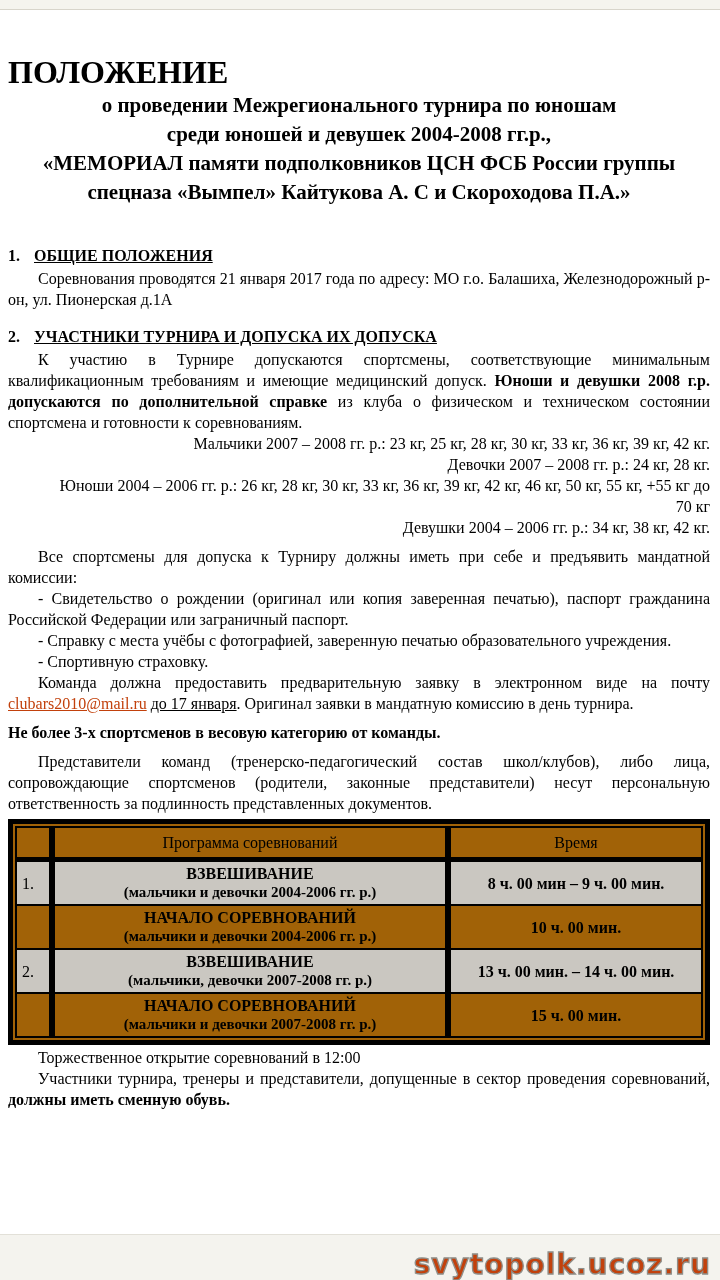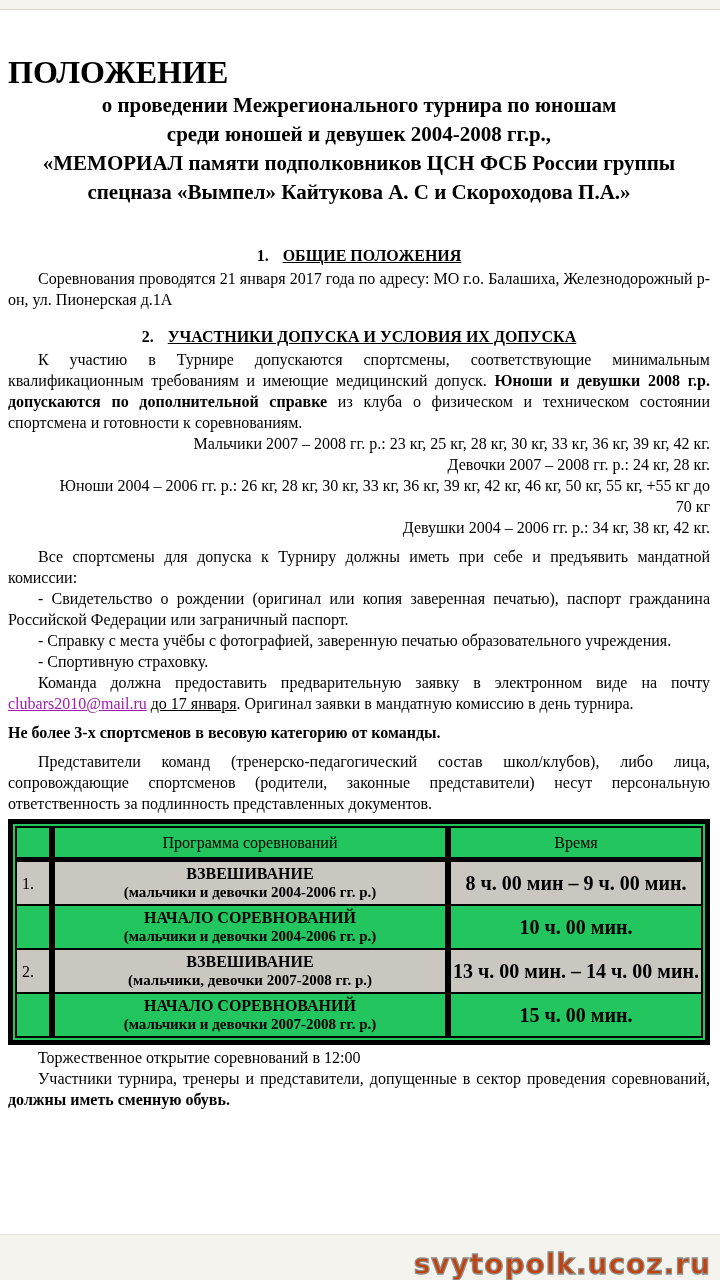--- a/index.html
+++ b/index.html
@@ -12,58 +12,58 @@
   .top-band{height:9px;background:#f5f4ee;border-bottom:1px solid #d8d5cb;}
   .doc{padding:0 10px 0 8px;}
   .doc-title{
     margin:43px 0 0 0;
     font-size:32px;line-height:38px;font-weight:bold;
   }
   .sub{
     text-align:center;font-weight:bold;font-size:21px;line-height:29px;
   }
   .sec-heading{
-    text-align:center;font-weight:bold;font-size:16px;line-height:21px;margin:0;
+    font-weight:bold;font-size:16px;line-height:21px;margin:0;
   }
   .sec-heading .num{margin-right:14px;}
   .sec-heading .u{text-decoration:underline;}
   .h1-m{margin-top:38px;}
   .h2-m{margin-top:16px;}
   .h3-m{margin-top:4px;}
   p{margin:0;}
   .body-p{
     text-align:justify;text-indent:30px;
   }
   .mt2{margin-top:2px;}
   .mt8{margin-top:8px;}
   .mt12{margin-top:2px;}
   .weight-item{text-indent:48px;text-align:right;}
   .doc-item{text-indent:30px;text-align:justify;}
   b.inline{font-weight:bold;}
   .limit-note{font-weight:bold;text-indent:0;text-align:left;}
-  a.email{color:#a21caf;text-decoration:underline;}
+  a.email{color:#c2410c;text-decoration:underline;}
   .u-black{text-decoration:underline;}
   
   .tbl-frame{
-    margin-top:5px;border:5px solid #000;padding:2px;background:#22c55e;
+    margin-top:5px;border:5px solid #000;padding:2px;background:#a16207;
   }
   table{width:100%;border-collapse:collapse;table-layout:fixed;}
   th,td{border:2px solid #000;overflow:hidden;}
   .col-num{width:36px;}
   .col-prog{width:396px;}
   thead th{
     font-weight:normal;font-size:16px;height:27px;
     border-bottom:5px solid #000;text-align:center;
   }
   .sep{border-left:6px solid #000;}
   tbody td{height:40px;vertical-align:middle;text-align:center;padding:1px 2px;}
   td.numcell{text-align:left;padding-left:5px;font-size:16px;}
   .prog-name{font-size:16px;font-weight:bold;line-height:19px;}
   .prog-group{font-size:15px;font-weight:bold;line-height:19px;}
-  .time-cell{font-weight:bold;font-size:20px;}
+  .time-cell{font-weight:bold;font-size:16px;}
   tr.shaded td{background:#cac7c1;}
   
   .bottom-band{
     position:absolute;left:0;bottom:0;width:720px;height:45px;
     background:#f4f3ee;border-top:1px solid #e2e0d8;
   }
   .watermark{
     position:absolute;right:9px;bottom:5px;
     font-family:"DejaVu Sans","Liberation Sans",sans-serif;
     font-size:28px;font-weight:bold;letter-spacing:1px;
@@ -82,21 +82,21 @@
   <div class="doc-title">ПОЛОЖЕНИЕ</div>
   <div class="sub">о проведении Межрегионального турнира по юношам</div>
   <div class="sub">среди юношей и девушек 2004-2008 гг.р.,</div>
   <div class="sub">«МЕМОРИАЛ памяти подполковников ЦСН ФСБ России группы</div>
   <div class="sub">спецназа «Вымпел» Кайтукова А. С и Скороходова П.А.»</div>
 
   <div class="sec-heading h1-m"><span class="num">1.</span><span class="u">ОБЩИЕ ПОЛОЖЕНИЯ</span></div>
 
   <p class="body-p mt2">Соревнования проводятся 21 января 2017 года по адресу: МО г.о. Балашиха, Железнодорожный р-он, ул. Пионерская д.1А</p>
 
-  <div class="sec-heading h2-m"><span class="num">2.</span><span class="u">УЧАСТНИКИ ДОПУСКА И УСЛОВИЯ ИХ ДОПУСКА</span></div>
+  <div class="sec-heading h2-m"><span class="num">2.</span><span class="u">УЧАСТНИКИ ТУРНИРА И ДОПУСКА ИХ ДОПУСКА</span></div>
 
   <p class="body-p mt2"><span>К участию в Турнире допускаются спортсмены, соответствующие минимальным квалификационным требованиям и имеющие медицинский допуск. </span><b class="inline">Юноши и девушки 2008 г.р. допускаются по дополнительной справке</b><span> из клуба о физическом и техническом состоянии спортсмена и готовности к соревнованиям.</span></p>
 
   <p class="weight-item">Мальчики 2007 – 2008 гг. р.: 23 кг, 25 кг, 28 кг, 30 кг, 33 кг, 36 кг, 39 кг, 42 кг.</p>
   <p class="weight-item">Девочки 2007 – 2008 гг. р.: 24 кг, 28 кг.</p>
   <p class="weight-item">Юноши 2004 – 2006 гг. р.: 26 кг, 28 кг, 30 кг, 33 кг, 36 кг, 39 кг, 42 кг, 46 кг, 50 кг, 55 кг, +55 кг до 70 кг</p>
   <p class="weight-item">Девушки 2004 – 2006 гг. р.: 34 кг, 38 кг, 42 кг.</p>
 
   <p class="body-p mt8">Все спортсмены для допуска к Турниру должны иметь при себе и предъявить мандатной комиссии:</p>
   <p class="doc-item">- Свидетельство о рождении (оригинал или копия заверенная печатью), паспорт гражданина Российской Федерации или заграничный паспорт.</p>

